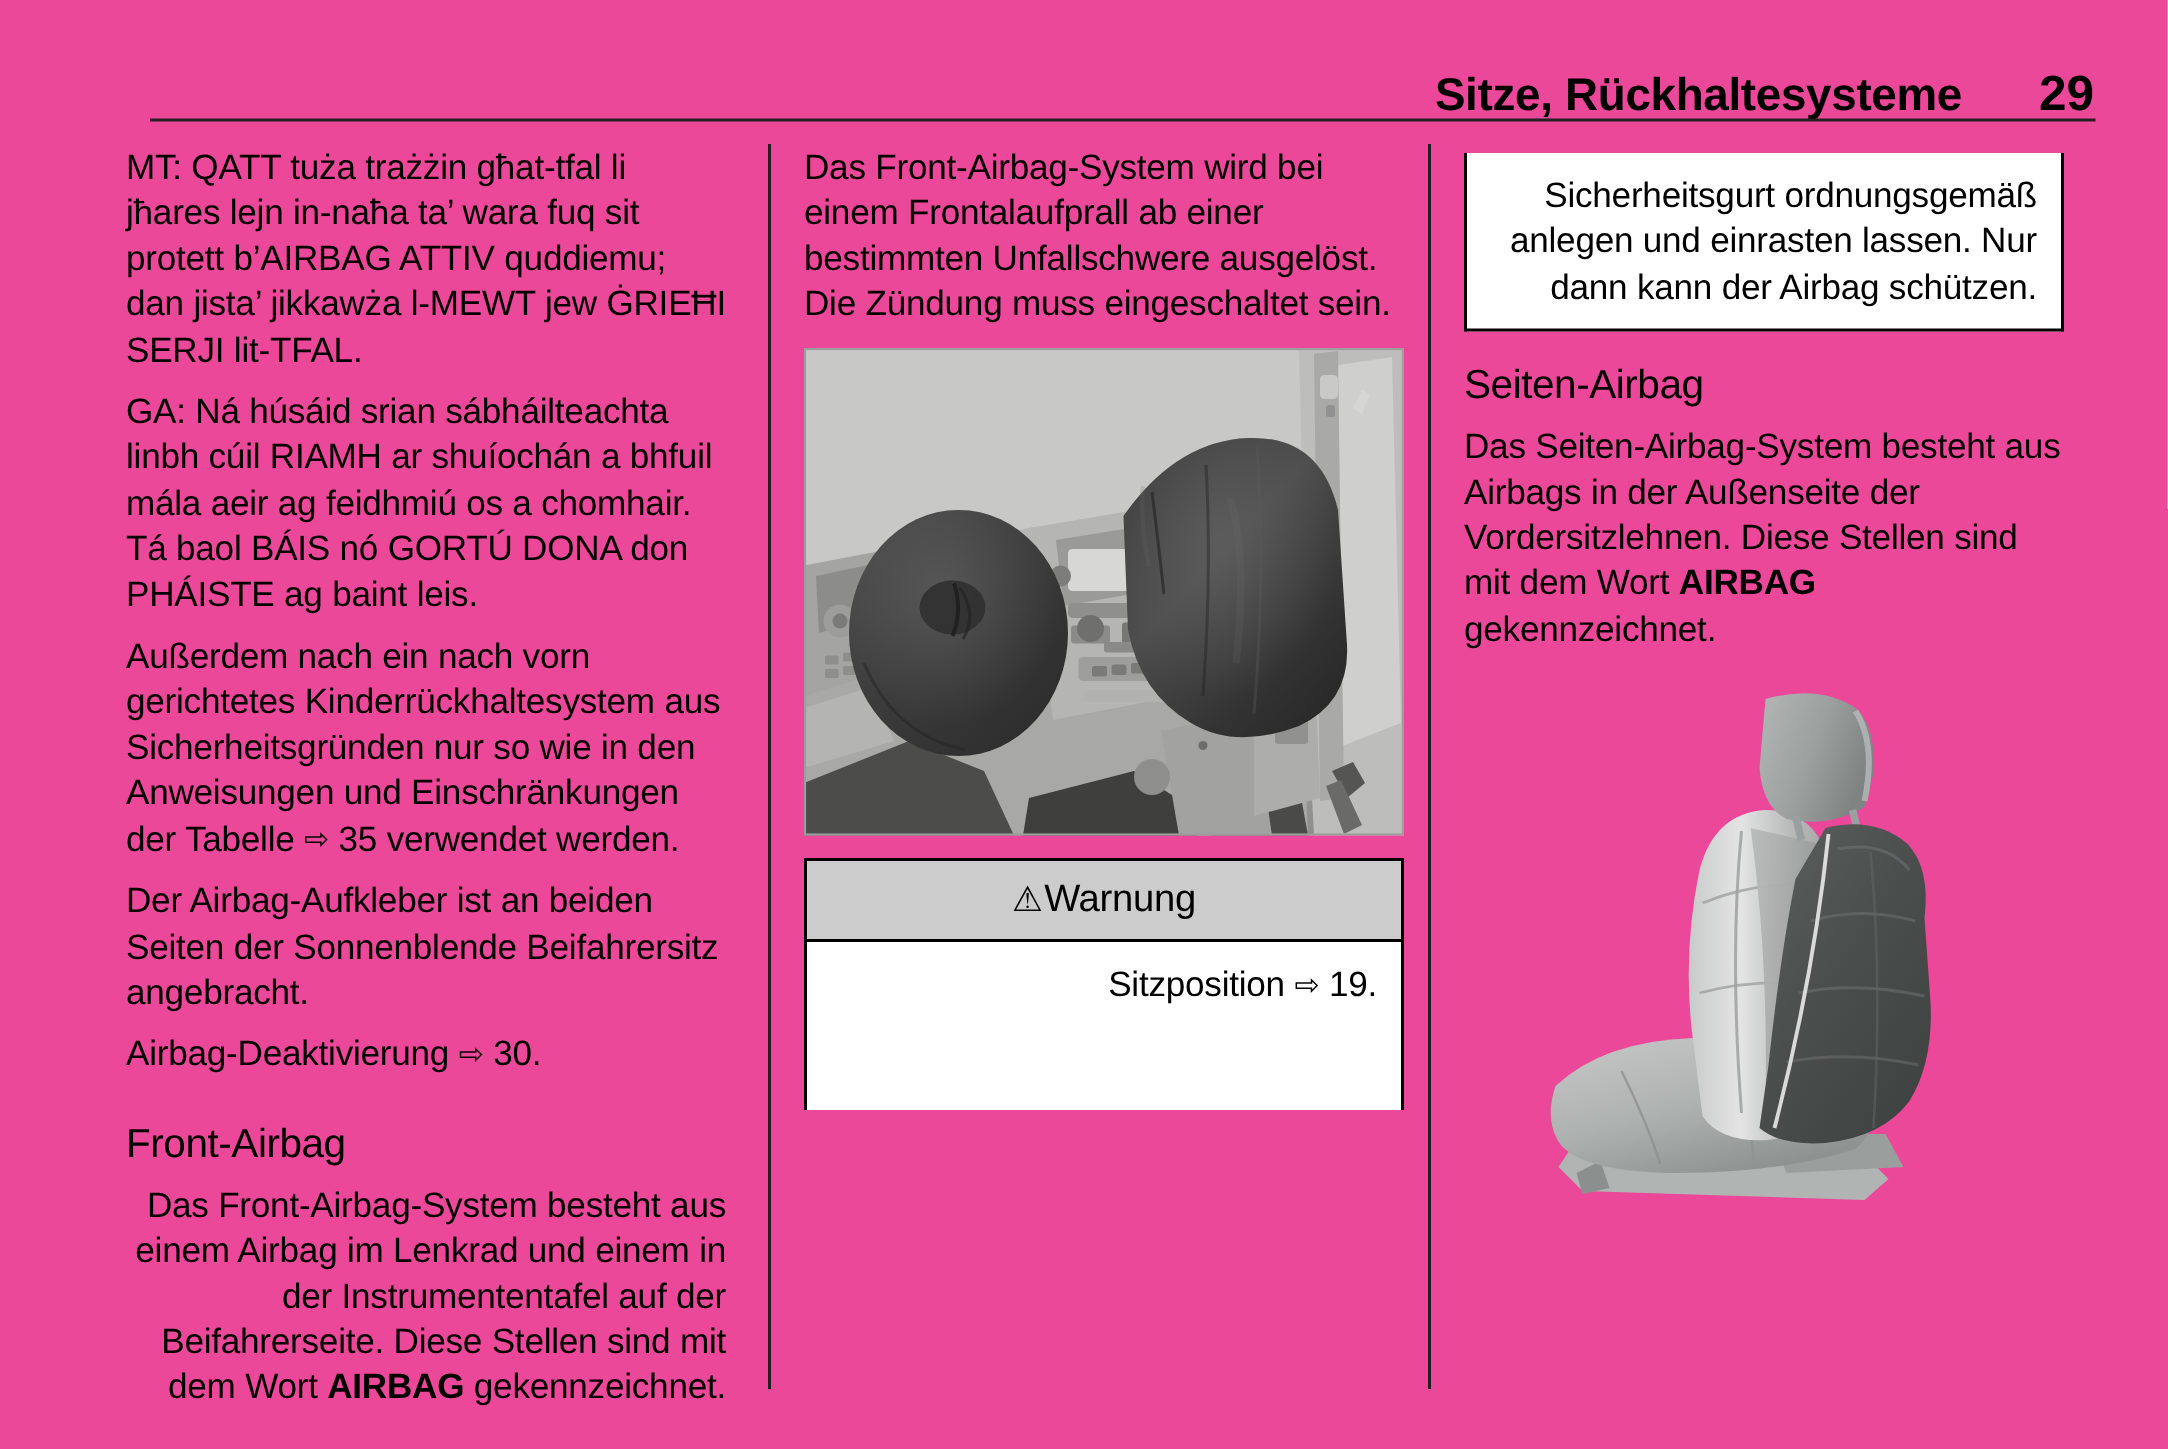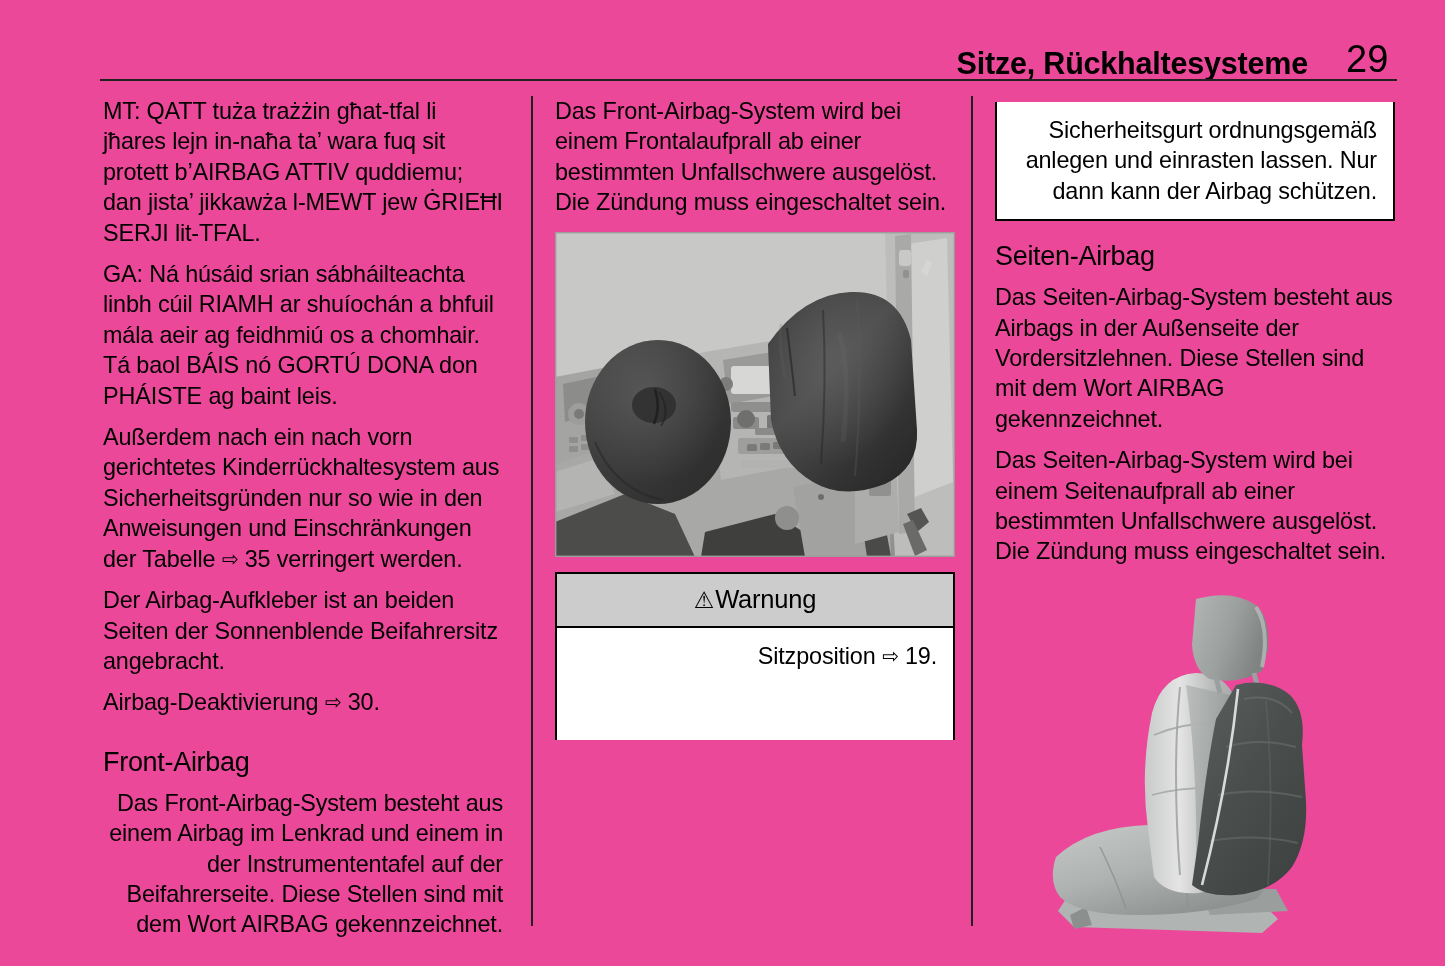--- a/index.html
+++ b/index.html
@@ -32,39 +32,39 @@
     justify-content: flex-end;
     gap: 38px;
   }
   #page-header .chapter-title {
     font-size: 30.5px;
     font-weight: bold;
     letter-spacing: -0.2px;
     line-height: 1;
   }
   #page-header .page-number {
-    font-size: 38px;
-    font-weight: normal;
+    font-size: 33px;
+    font-weight: bold;
     line-height: 1;
     min-width: 50px;
-    text-align: left;
+    text-align: right;
   }
   #header-rule {
     position: absolute;
     left: 100px;
     top: 79px;
     width: 1297px;
     height: 2px;
     background: #231f20;
   }
 
   
   #columns {
     position: absolute;
-    left: 103px;
+    left: 84px;
     top: 96px;
     width: 1300px;
     height: 830px;
   }
   .col-divider {
     position: absolute;
     top: 0;
     width: 1.6px;
     height: 830px;
     background: #231f20;
@@ -84,21 +84,21 @@
 
   
   p.body {
     margin: 0 0 11px 0;
     font-size: 23.4px;
     line-height: 30.4px;
     letter-spacing: -0.15px;
     text-align: left;
   }
   p.body:last-child { margin-bottom: 0; text-align: right; }
-  .bold { font-weight: normal; }
+  .bold { font-weight: bold; }
 
   h2.section-heading {
     margin: 27px 0 9px 0;
     font-size: 27px;
     font-weight: normal;
     line-height: 34px;
     letter-spacing: -0.3px;
   }
   h2.section-heading.first { margin-top: 18px; }
 
@@ -189,21 +189,21 @@
     <div class="column" id="col-1">
 
       <p class="body">MT: QATT tuża trażżin għat-tfal li jħares lejn in-naħa ta’ wara fuq sit protett b’AIRBAG ATTIV quddiemu; dan jista’ jikkawża l-MEWT jew ĠRIEĦI SERJI lit-TFAL.</p>
 
       <p class="body">GA: Ná húsáid srian sábháilteachta linbh cúil RIAMH ar shuíochán a bhfuil mála aeir ag feidhmiú os a chomhair. Tá baol BÁIS nó GORTÚ DONA don PHÁISTE ag baint leis.</p>
 
       <p class="body">
         <span>Außerdem nach ein nach vorn gerichtetes Kinderrückhaltesystem aus Sicherheitsgründen nur so wie in den Anweisungen und Einschränkungen der Tabelle</span>
         <span class="arrow-ref">⇨</span>
         <span>35</span>
-        <span>verringert werden.</span>
+        <span>verwendet werden.</span>
       </p>
 
       <p class="body">Der Airbag-Aufkleber ist an beiden Seiten der Sonnenblende Beifahrersitz angebracht.</p>
 
       <p class="body">
         <span>Airbag-Deaktivierung</span>
         <span class="arrow-ref">⇨</span>
         <span>30.</span>
       </p>
 
@@ -356,21 +356,20 @@
       </div>
 
       <h2 class="section-heading first">Seiten-Airbag</h2>
 
       <p class="body">
         <span>Das Seiten-Airbag-System besteht aus Airbags in der Außenseite der Vordersitzlehnen. Diese Stellen sind mit dem Wort</span>
         <span class="bold">AIRBAG</span>
         <span>gekennzeichnet.</span>
       </p>
 
-      <p class="body">Das Seiten-Airbag-System wird bei einem Seitenaufprall ab einer bestimmten Unfallschwere ausgelöst. Die Zündung muss eingeschaltet sein.</p>
 
       <div class="figure" id="fig-side-airbag-seat">
         <svg width="330" height="400" viewBox="0 0 330 400" xmlns="http://www.w3.org/2000/svg" role="img">
           <defs>
             <linearGradient id="seatLight" x1="0" y1="0" x2="1" y2="0">
               <stop offset="0%" stop-color="#c9cbca"></stop>
               <stop offset="35%" stop-color="#e3e4e3"></stop>
               <stop offset="70%" stop-color="#b6b9b8"></stop>
               <stop offset="100%" stop-color="#9fa3a2"></stop>
             </linearGradient>

